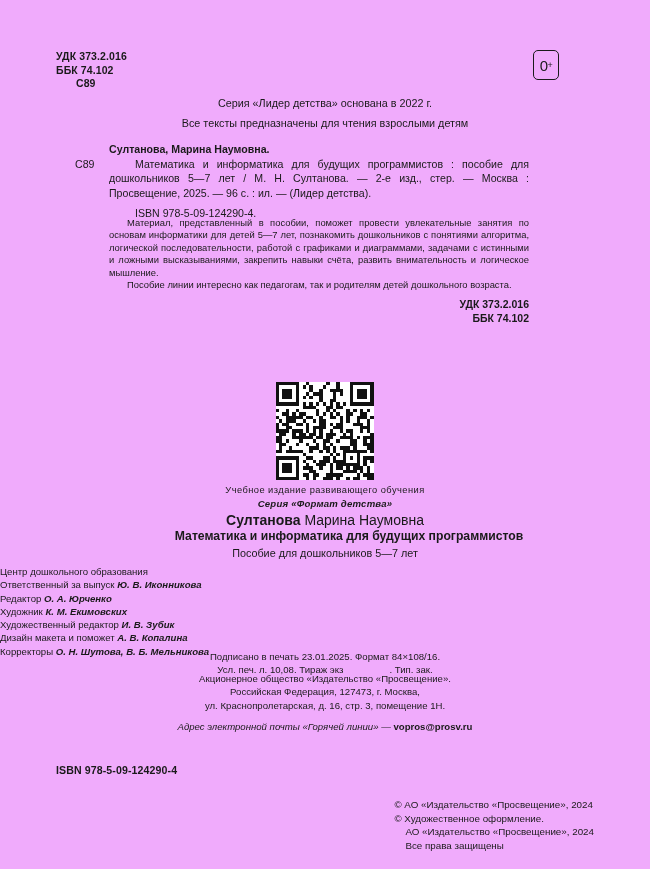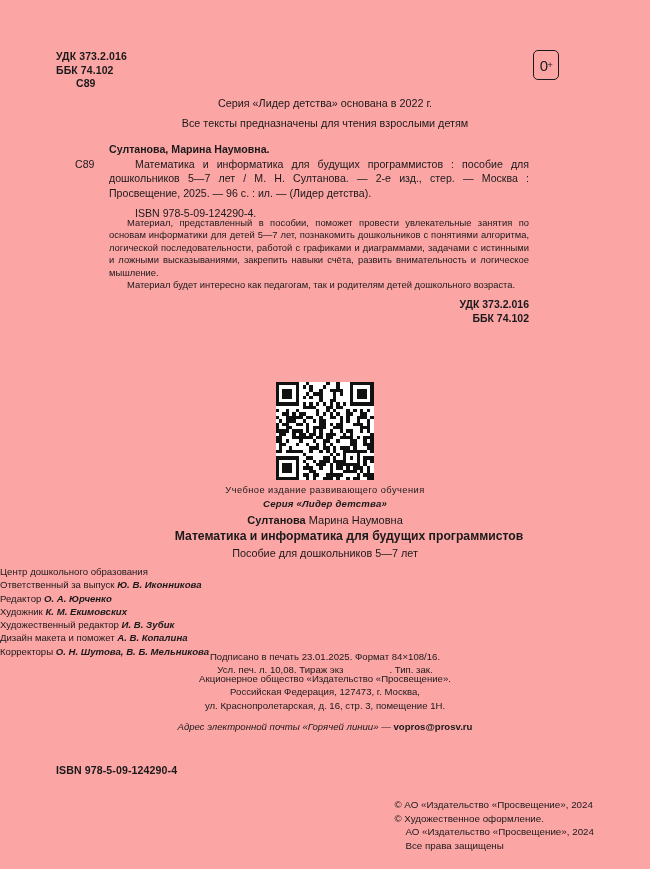--- a/index.html
+++ b/index.html
@@ -8,21 +8,21 @@
     background: #ffffff;
   }
   body {
     font-family: "Liberation Sans", sans-serif;
     color: #1a1a1a;
   }
   #page {
     position: relative;
     width: 650px;
     height: 869px;
-    background: #fca5a5;
+    background: #f0abfc;
     overflow: hidden;
   }
 
   
   .udk-block {
     position: absolute;
     left: 56px;
     top: 50px;
     font-size: 10.5px;
     line-height: 13.5px;
@@ -150,21 +150,21 @@
     line-height: 13px;
   }
   .imprint .series-italic {
     font-size: 9.6px;
     font-style: italic;
     font-weight: bold;
     line-height: 14px;
     letter-spacing: 0.2px;
   }
   .imprint .author-line {
-    font-size: 11px;
+    font-size: 14px;
     line-height: 16px;
     margin-top: 1px;
   }
   .imprint .author-line b { font-weight: bold; }
   .imprint .book-title {
     font-size: 12.2px;
     font-weight: bold;
     line-height: 17px;
     margin-left: 48px;
   }
@@ -253,21 +253,21 @@
 
   <div class="biblio">
     <span class="author">Султанова, Марина Наумовна.</span>
     <span class="sigla">С89</span>
     <span class="desc">Математика и информатика для будущих программистов : пособие для дошкольников 5—7 лет / М. Н. Султанова. — 2-е изд., стер. — Москва : Просвещение, 2025. — 96 с. : ил. — (Лидер детства).</span>
     <span class="isbn-line">ISBN 978-5-09-124290-4.</span>
   </div>
 
   <div class="annotation">
     <p>Материал, представленный в пособии, поможет провести увлекательные занятия по основам информатики для детей 5—7 лет, познакомить дошкольников с понятиями алгоритма, логической последовательности, работой с графиками и диаграммами, задачами с истинными и ложными высказываниями, закрепить навыки счёта, развить внимательность и логическое мышление.</p>
-    <p>Материал будет интересно как педагогам, так и родителям детей дошкольного возраста.</p>
+    <p>Пособие линии интересно как педагогам, так и родителям детей дошкольного возраста.</p>
   </div>
 
   <div class="udk-repeat">
     <span>УДК 373.2.016</span><br>
     <span>ББК 74.102</span>
   </div>
 
   <div class="qr-wrap">
     <svg viewBox="0 0 29 29" shape-rendering="crispEdges" aria-hidden="true">
       <rect width="29" height="29" fill="#ffffff"></rect>
@@ -505,21 +505,21 @@
           <rect x="18" y="28" width="1" height="1"></rect>
           <rect x="21" y="28" width="1" height="1"></rect>
           <rect x="23" y="28" width="2" height="1"></rect>
           <rect x="27" y="28" width="2" height="1"></rect>
         </g>
     </svg>
   </div>
 
   <div class="imprint">
     <div class="ed-type">Учебное издание развивающего обучения</div>
-    <div class="series-italic">Серия «Лидер детства»</div>
+    <div class="series-italic">Серия «Формат детства»</div>
     <div class="author-line">
       <b>Султанова</b>
       <span>Марина Наумовна</span>
     </div>
     <div class="book-title">Математика и информатика для будущих программистов</div>
     <div class="subtitle">Пособие для дошкольников 5—7 лет</div>
   </div>
 
   <div class="credits">
       <div class="row"><span>Центр дошкольного образования</span></div>

